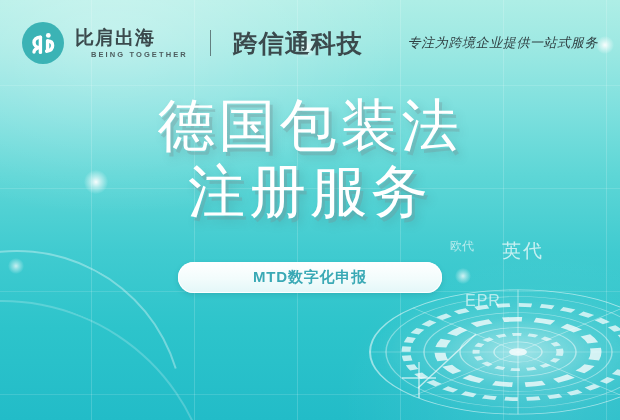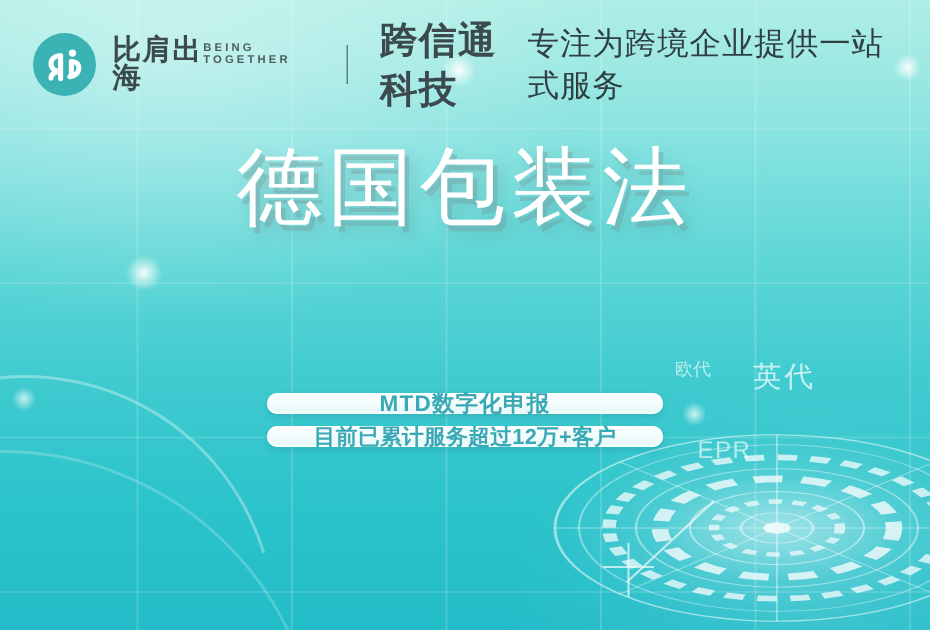--- a/index.html
+++ b/index.html
@@ -87,56 +87,58 @@
     height: 42px;
     flex: 0 0 42px;
     border-radius: 50%;
     background: #3bb3b5;
     display: flex;
     align-items: center;
     justify-content: center;
   }
   .brand-cn-wrap {
     display: flex;
-    flex-direction: row;
+    flex-direction: column;
     justify-content: center;
     line-height: 1;
   }
   .brand-cn {
     font-size: 19px;
     font-weight: bold;
     color: #3b4a4d;
     letter-spacing: 1px;
   }
   .brand-en {
     font-size: 7.5px;
     font-weight: bold;
     color: #4d5c5e;
     letter-spacing: 2.1px;
     margin-top: 4px;
+    margin-left: 16px;
   }
   .brand-divider {
     width: 1px;
     height: 26px;
     background: #4a5a5c;
     margin: 0 11px;
     opacity: 0.75;
   }
   .brand-sub {
     font-size: 25px;
     font-weight: bold;
     color: #3b4a4d;
     letter-spacing: 1px;
   }
   .tagline {
     margin-left: auto;
-    font-size: 21px;
+    font-size: 13px;
     color: #2f3f42;
     letter-spacing: 0.6px;
     font-weight: normal;
+    font-style: italic;
   }
 
   
   .headline {
     position: absolute;
     left: 0; right: 0;
     top: 92px;
     text-align: center;
   }
   .headline-line {
@@ -155,21 +157,21 @@
     position: absolute;
     left: 0; right: 0;
     top: 262px;
     display: flex;
     flex-direction: column;
     align-items: center;
     gap: 8px;
   }
   .pill {
     width: 264px;
-    height: 14px;
+    height: 31px;
     border-radius: 16px;
     background: linear-gradient(180deg, #ffffff 0%, #f2fcfc 55%, #e3f7f8 100%);
     box-shadow: 0 2px 5px rgba(26,110,118,0.22), inset 0 0 0 1px rgba(255,255,255,0.9);
     display: flex;
     align-items: center;
     justify-content: center;
     box-sizing: border-box;
   }
   .pill-label {
     font-size: 15px;
@@ -273,28 +275,26 @@
       <div class="brand-divider"></div>
 
       <div class="brand-sub">跨信通科技</div>
     </div>
 
     <div class="tagline">专注为跨境企业提供一站式服务</div>
   </div>
 
   <div class="headline">
     <div class="headline-line">德国包装法</div>
+    <div class="headline-line">注册服务</div>
   </div>
 
   <div class="wm wm-oudai">欧代</div>
   <div class="wm wm-yingdai">英代</div>
   <div class="wm wm-epr">EPR</div>
 
   <div class="pills">
     <div class="pill">
       <span class="pill-label">MTD数字化申报</span>
     </div>
-    <div class="pill narrow">
-      <span class="pill-label">目前已累计服务超过12万+客户</span>
-    </div>
   </div>
 
 </div>
 
 </body></html>

